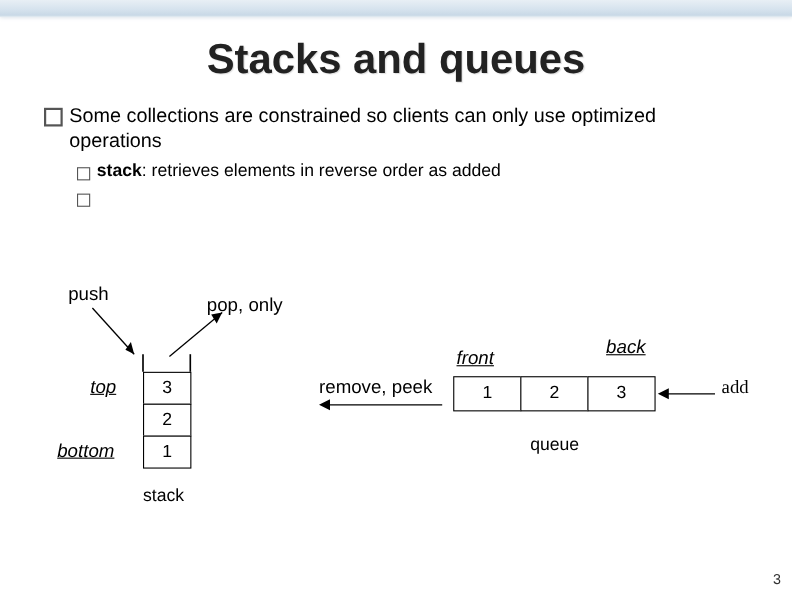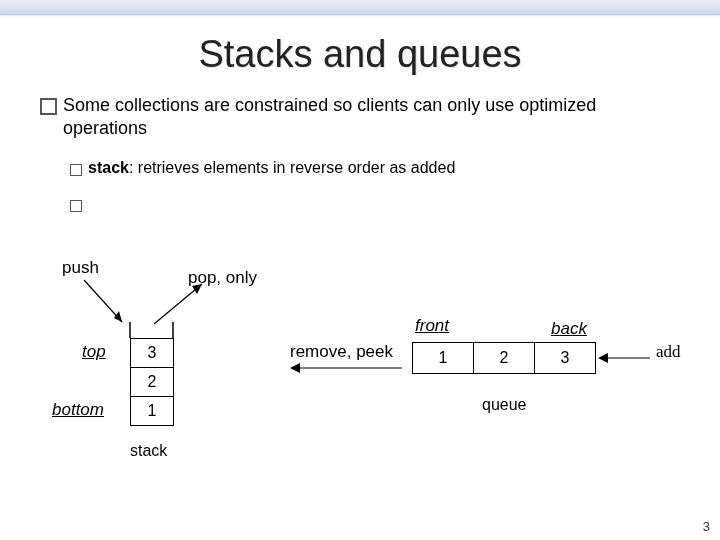--- a/index.html
+++ b/index.html
@@ -18,21 +18,21 @@
     border-bottom: 1px solid #bcd0e0;
     box-shadow: 0 1px 3px rgba(150,170,190,0.3);
   }
   .title {
     font-family: Verdana, Geneva, sans-serif;
     font-size: 38px;
     color: #222;
     text-align: center;
     margin-top: 18px;
     margin-bottom: 18px;
-    font-weight: normal;
+    font-weight: bold;
     text-shadow: 1px 1px 1px rgba(120,120,120,0.25);
   }
   .content {
     padding: 0 40px;
   }
   .bullet-row {
     display: flex;
     align-items: flex-start;
     font-size: 18px;
     color: #000;
@@ -47,21 +47,21 @@
     margin-top: 4px;
     margin-right: 6px;
     background: #fff;
   }
   .sub-row {
     display: flex;
     align-items: center;
     font-size: 16px;
     color: #000;
     margin-left: 30px;
-    margin-top: 20px;
+    margin-top: 8px;
   }
   .sub-square {
     width: 10px;
     height: 10px;
     border: 1.5px solid #555;
     flex: 0 0 auto;
     margin-top: 3px;
     margin-right: 6px;
     background: #fff;
   }
@@ -144,21 +144,21 @@
   <svg class="arrow" style="left:130px; top:72px;" width="45" height="18">
     <line x1="0" y1="0" x2="0" y2="16" stroke="#000" stroke-width="1.5"></line>
     <line x1="43" y1="0" x2="43" y2="16" stroke="#000" stroke-width="1.5"></line>
   </svg>
 
   <div class="label italic" style="left:82px; top:92px; font-size:17px;">top</div>
   <div class="label italic" style="left:52px; top:150px; font-size:17px;">bottom</div>
   <div class="label" style="left:130px; top:192px; font-size:16px;">stack</div>
 
   <div class="label italic" style="left:415px; top:66px; font-size:17px;">front</div>
-  <div class="label italic" style="left:551px; top:69px; font-size:17px;">back</div>
+  <div class="label italic" style="left:551px; top:56px; font-size:17px;">back</div>
 
   <div class="label" style="left:290px; top:92px; font-size:17px;">remove, peek</div>
 
   <svg class="arrow" style="left:290px; top:112px;" width="115" height="14">
     <line x1="112" y1="6" x2="8" y2="6" stroke="#000" stroke-width="1.2"></line>
     <polygon points="0,6 10,1 10,11" fill="#000"></polygon>
   </svg>
 
   <div class="queue-cell" style="left:412px; top:92px;">1</div>
   <div class="queue-cell" style="left:473px; top:92px;">2</div>

